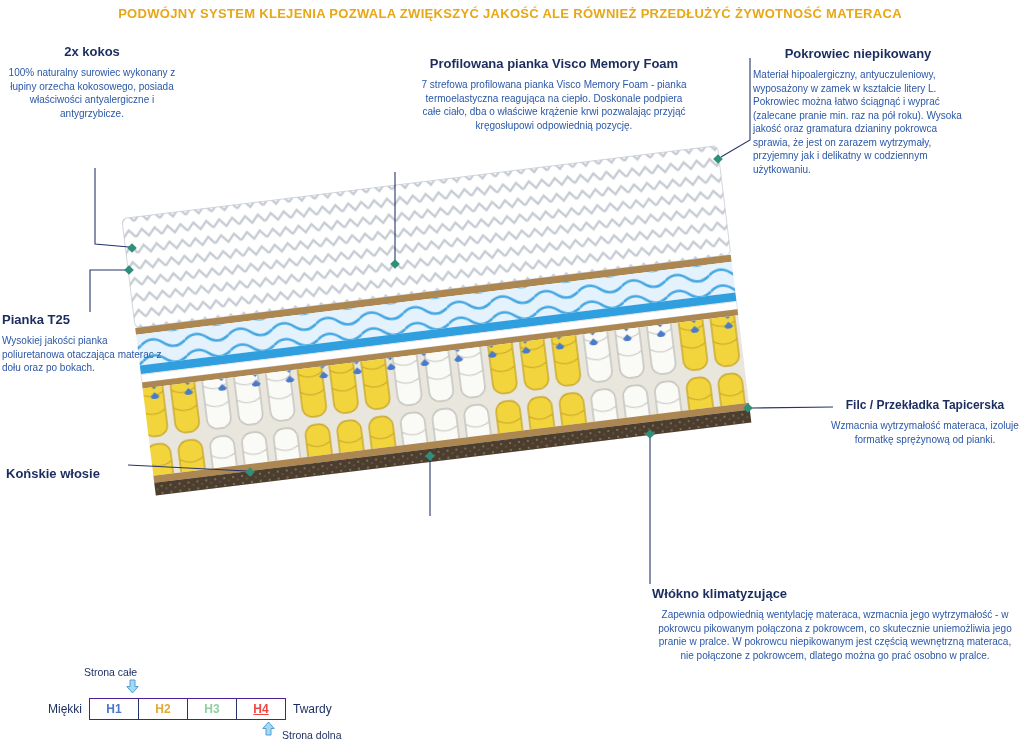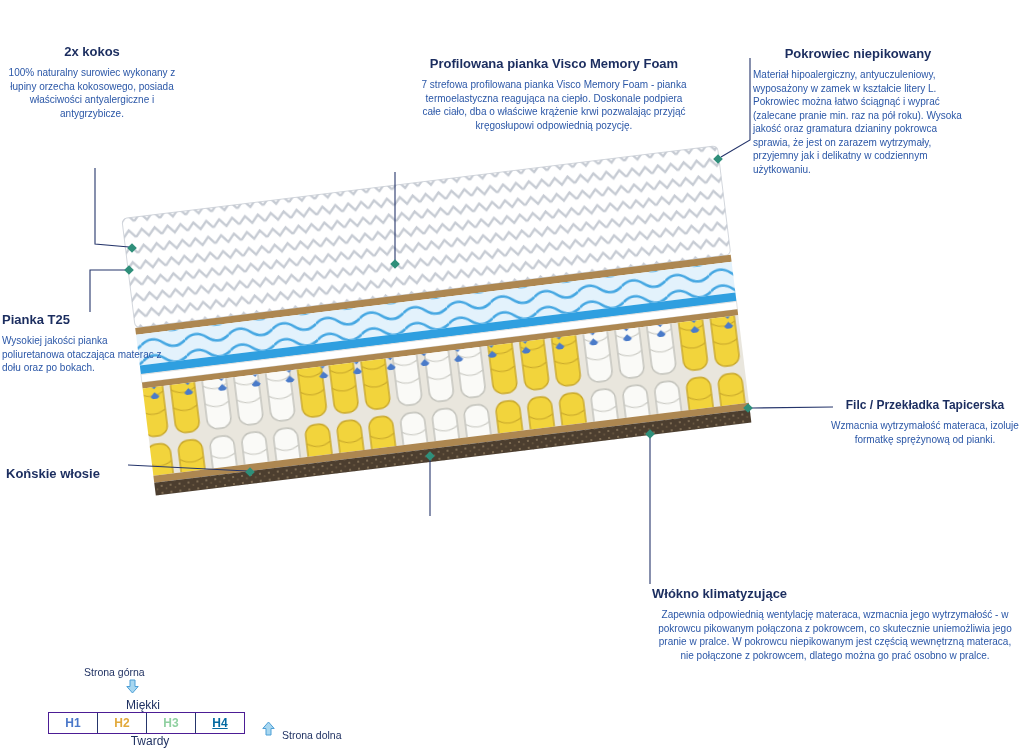--- a/index.html
+++ b/index.html
@@ -13,36 +13,37 @@
   .t-center{text-align:center;}
   .t-left{text-align:left;}
   .title-left .ann-title{text-align:left;}
   .title-center .ann-title{text-align:center;}
   .small-title .ann-title{font-size:12px;white-space:nowrap;}
   .mattress{position:absolute;left:100px;top:136px;width:760px;height:420px;}
   .overlay{position:absolute;left:0;top:0;width:1020px;height:748px;pointer-events:none;}
   .hardness{position:absolute;left:48px;top:666px;width:335px;height:82px;font-size:10.5px;color:#1B2D5F;}
   .hs-top-label{position:absolute;left:36px;top:0;}
   .hs-arrow-down{position:absolute;left:78px;top:13px;}
-  .hs-row{position:absolute;left:0;top:32px;display:flex;align-items:center;flex-direction:column;}
+  .hs-row{position:absolute;left:0;top:32px;display:flex;align-items:center;}
   .hs-soft,.hs-hard{font-size:12px;color:#1B2D5F;}
   .hs-soft{margin-right:7px;}
   .hs-hard{margin-left:7px;}
   .hs-box{display:flex;border:1px solid #4c1d95;}
   .hs-cell{display:block;width:48px;height:20px;line-height:20px;text-align:center;
            font-size:12px;font-weight:bold;}
   .hs-cell + .hs-cell{border-left:1px solid #25356B;}
   .hs-arrow-up{position:absolute;left:214px;top:55px;}
   .hs-bottom-label{position:absolute;left:234px;top:63px;}
 </style>
 </head>
 <body>
 
 <div class="page">
 
+  <div class="banner">PODWÓJNY SYSTEM KLEJENIA POZWALA ZWIĘKSZYĆ JAKOŚĆ ALE RÓWNIEŻ PRZEDŁUŻYĆ ŻYWOTNOŚĆ MATERACA</div>
 
   <svg class="mattress" width="760" height="420" viewBox="0 0 760 420" aria-hidden="true">
     <defs>
       <pattern id="zig" width="26" height="16" patternUnits="userSpaceOnUse">
         <path d="M0 12 L6.5 4.5 L13 12 L19.5 4.5 L26 12" fill="none" stroke="#C6CBD3" stroke-width="2.4"></path>
       </pattern>
       <pattern id="wave" width="44" height="16" patternUnits="userSpaceOnUse">
         <path d="M0 8 Q11 -1 22 8 T44 8" fill="none" stroke="#45A7E2" stroke-width="2.6"></path>
       </pattern>
       <pattern id="coils" width="192" height="88" patternUnits="userSpaceOnUse">
@@ -153,31 +154,31 @@
     <div class="ann-title">Filc / Przekładka Tapicerska</div>
     <div class="ann-body">Wzmacnia wytrzymałość materaca, izoluje formatkę sprężynową od pianki.</div>
   </div>
 
   <div class="ann t-center title-left" style="left:652px;top:586px;width:366px;">
     <div class="ann-title">Włókno klimatyzujące</div>
     <div class="ann-body">Zapewnia odpowiednią wentylację materaca, wzmacnia jego wytrzymałość - w pokrowcu pikowanym połączona z pokrowcem, co skutecznie uniemożliwia jego pranie w pralce. W pokrowcu niepikowanym jest częścią wewnętrzną materaca, nie połączone z pokrowcem, dlatego można go prać osobno w pralce.</div>
   </div>
 
   <div class="hardness">
-    <div class="hs-top-label">Strona górna</div>
+    <div class="hs-top-label">Strona całe</div>
     <svg class="hs-arrow-down" width="13" height="15" viewBox="0 0 13 15">
       <path d="M6.5 14 L0.8 7.5 H4 V1 H9 V7.5 H12.2 Z" fill="#A8D7F0" stroke="#4D9FD6" stroke-width="1"></path>
     </svg>
     <div class="hs-row">
       <span class="hs-soft">Miękki</span>
       <div class="hs-box">
         <span class="hs-cell" style="color: rgb(74, 119, 201);">H1</span>
         <span class="hs-cell" style="color: rgb(226, 169, 59);">H2</span>
         <span class="hs-cell" style="color: rgb(143, 208, 160);">H3</span>
-        <span class="hs-cell" style="color: #0369a1; text-decoration: underline;">H4</span>
+        <span class="hs-cell" style="color: #ef4444; text-decoration: underline;">H4</span>
       </div>
       <span class="hs-hard">Twardy</span>
     </div>
     <svg class="hs-arrow-up" width="13" height="15" viewBox="0 0 13 15">
       <path d="M6.5 1 L0.8 7.5 H4 V14 H9 V7.5 H12.2 Z" fill="#A8D7F0" stroke="#4D9FD6" stroke-width="1"></path>
     </svg>
     <div class="hs-bottom-label">Strona dolna</div>
   </div>
 
 </div>

